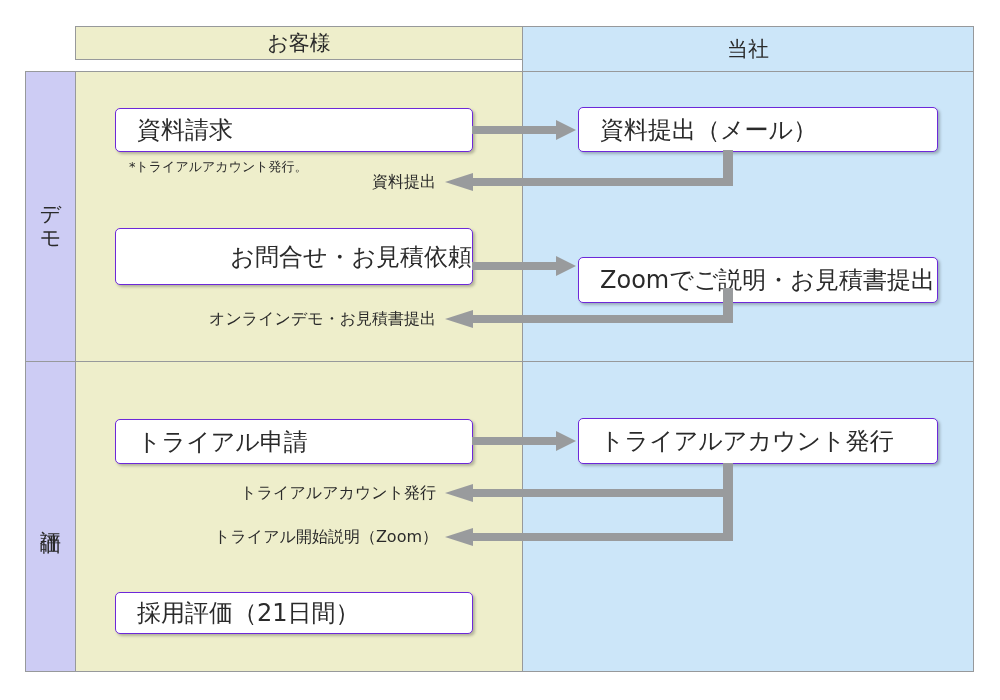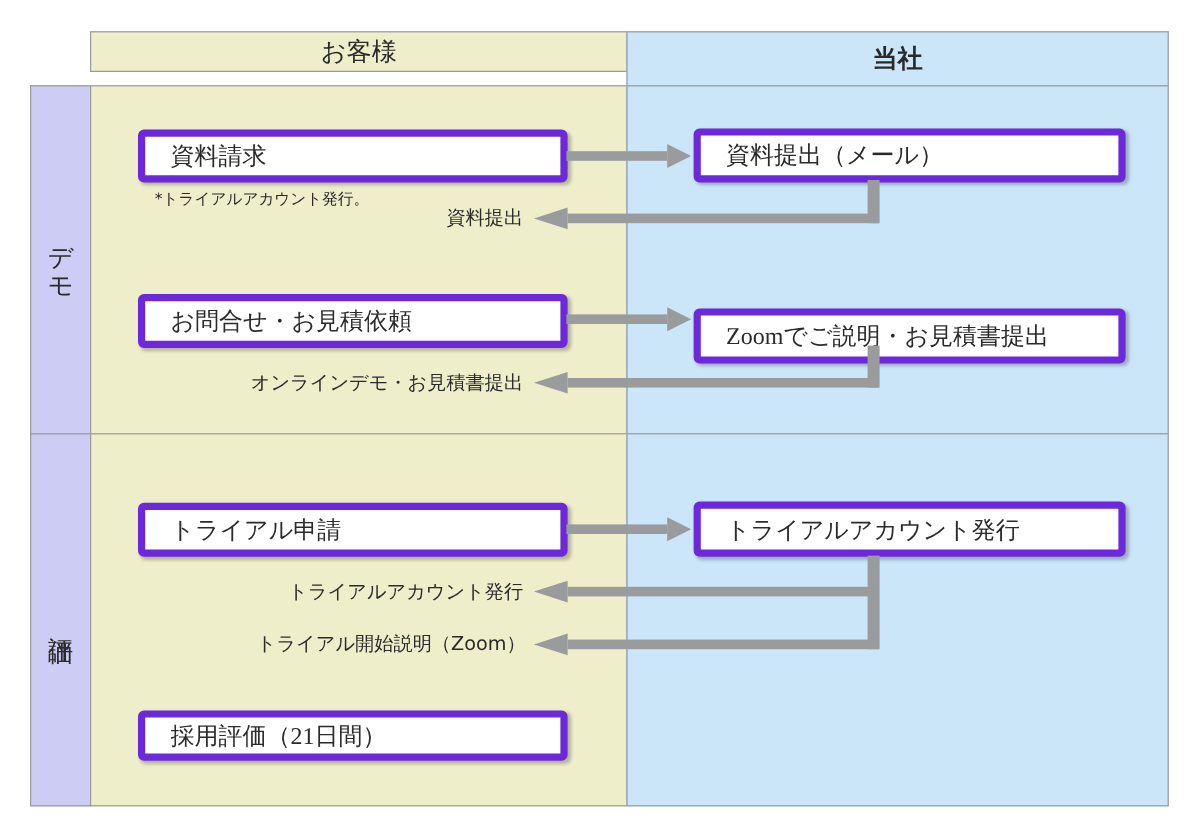--- a/index.html
+++ b/index.html
@@ -10,45 +10,45 @@
   }
   .cell { position:absolute; box-sizing:border-box; border:1px solid #97999b; }
   .bg-customer { background:#eeeecb; }
   .bg-company  { background:#cce6f9; }
   .bg-phase    { background:#cdccf4; }
   .hdr  { display:flex; align-items:center; justify-content:center; font-size:21px; }
   .phase{ display:flex; align-items:center; justify-content:center; font-size:21px;
           writing-mode:vertical-rl; text-orientation:upright; letter-spacing:3px; }
   .node {
     position:absolute; box-sizing:border-box; background:#ffffff;
-    border:6px solid #6d28d9; border-radius:5px;
+    border:1px solid #6d28d9; border-radius:5px;
     box-shadow:2px 2px 3px rgba(0,0,0,0.25);
     display:flex; align-items:center; padding-left:21px;
-    font-size:20px; white-space:nowrap;font-family:Liberation Serif, serif;
+    font-size:24px; white-space:nowrap;
   }
   .flabel { position:absolute; font-size:16px; line-height:22px; white-space:nowrap; text-align:right; }
   .note   { position:absolute; font-size:13px; line-height:15px; white-space:nowrap; }
   .shaft-h { position:absolute; height:8px; background:#999b9d; }
   .shaft-v { position:absolute; width:10px; background:#999b9d; }
   .head-right { position:absolute; width:0; height:0;
     border-top:10px solid transparent; border-bottom:10px solid transparent;
     border-left:20px solid #999b9d; }
   .head-left { position:absolute; width:0; height:0;
     border-top:9px solid transparent; border-bottom:9px solid transparent;
     border-right:28px solid #999b9d; }
 </style>
 </head>
 <body>
 
 <div class="canvas">
 
   <div class="cell bg-customer hdr" style="left:75px;top:26px;width:448px;height:34px;">
     <span>お客様</span>
   </div>
-  <div class="cell bg-company hdr" style="left:522px;top:26px;width:452px;height:46px;font-weight:bold;">
+  <div class="cell bg-company hdr" style="left:522px;top:26px;width:452px;height:46px;">
     <span>当社</span>
   </div>
 
   <div class="cell bg-phase phase" style="left:25px;top:71px;width:51px;height:291px;">
     <span>デモ</span>
   </div>
   <div class="cell bg-phase phase" style="left:25px;top:361px;width:51px;height:311px;">
     <span>評価</span>
   </div>
 
@@ -71,21 +71,21 @@
     <div class="head-right" style="left:556px;top:120px;"></div>
   </div>
 
   <div>
     <div class="shaft-v" style="left:723px;top:150px;height:36px;"></div>
     <div class="shaft-h" style="left:473px;top:178px;width:259px;"></div>
     <div class="head-left" style="left:445px;top:173px;"></div>
   </div>
   <div class="flabel" style="right:564px;top:171px;">資料提出</div>
 
-  <div class="node" style="left:115px;top:245px;width:358px;height:45px;">
+  <div class="node" style="left:115px;top:228px;width:358px;height:57px;justify-content:flex-end;">
     <span>お問合せ・お見積依頼</span>
   </div>
   <div class="node" style="left:578px;top:257px;width:360px;height:46px;">
     <span>Zoomでご説明・お見積書提出</span>
   </div>
 
   <div>
     <div class="shaft-h" style="left:472px;top:262px;width:84px;"></div>
     <div class="head-right" style="left:556px;top:256px;"></div>
   </div>

